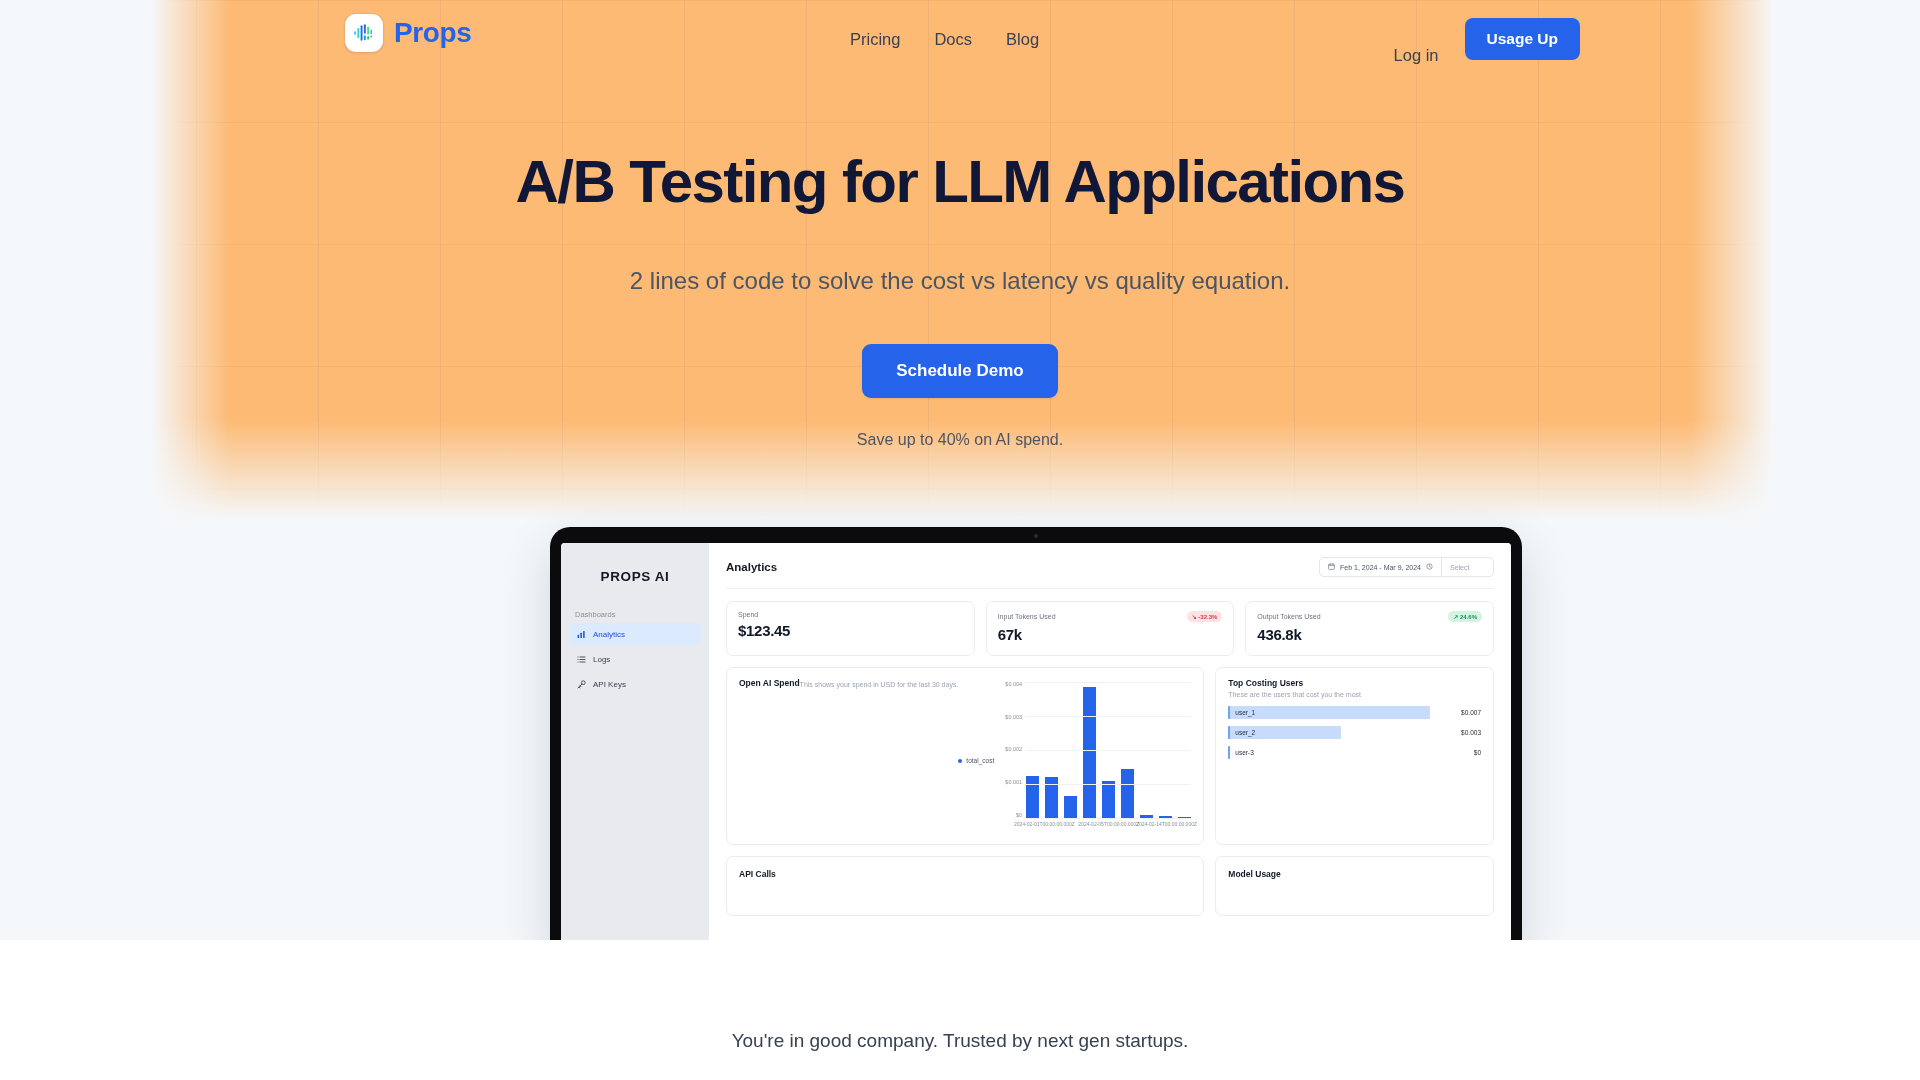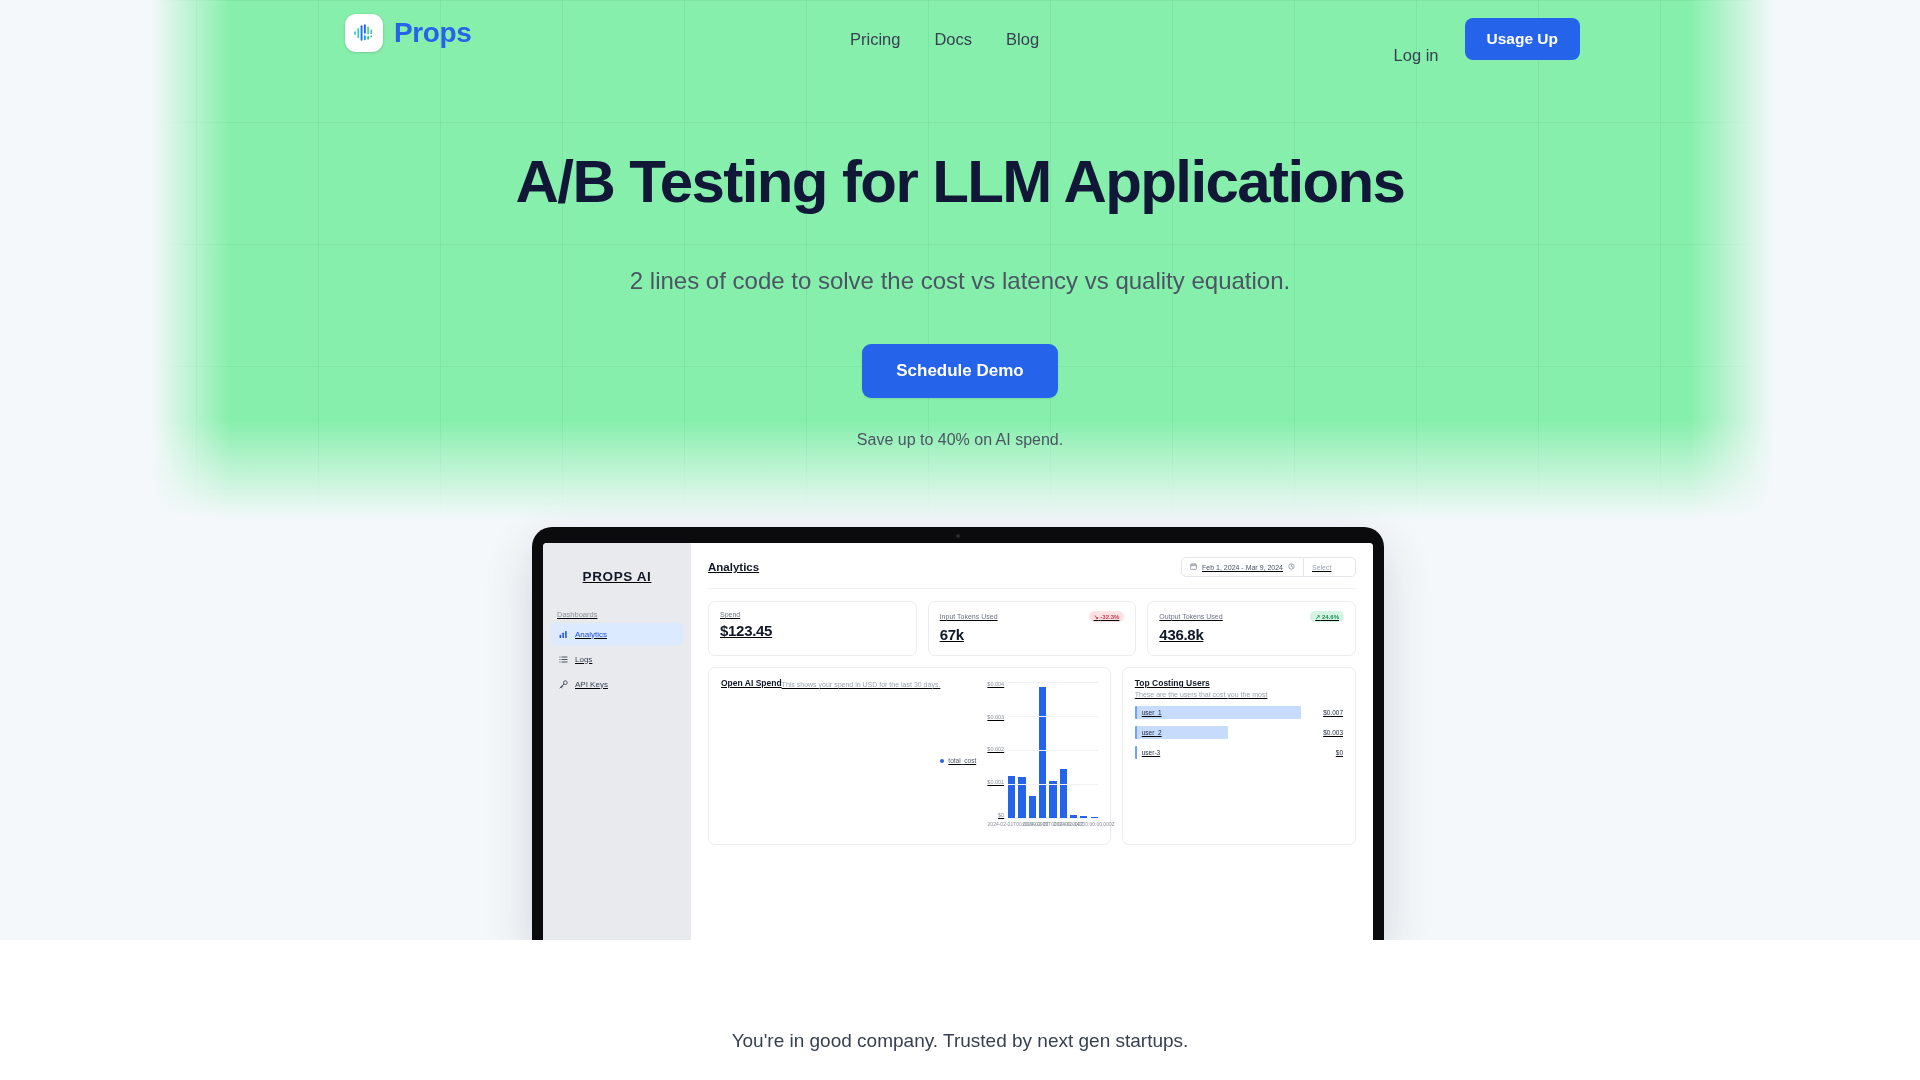--- a/index.html
+++ b/index.html
@@ -6,21 +6,21 @@
   * { box-sizing: border-box; margin: 0; padding: 0; }
   html, body {
     width: 1920px; height: 1080px;
     font-family: "Liberation Sans", sans-serif;
     background: #f4f7fb;
     overflow: hidden;
   }
   #page {
     position: relative;
     width: 1920px; height: 1080px;
-    background: #86efac;
+    background: #fdba74;
     overflow: hidden;
   }
 
   
   .grid-layer {
     position: absolute; inset: 0;
     background-image:
       linear-gradient(to right, rgba(17,24,39,0.055) 1px, transparent 1px),
       linear-gradient(to bottom, rgba(17,24,39,0.045) 1px, transparent 1px);
     background-size: 122px 122px;
@@ -97,28 +97,27 @@
     background: #2563eb; color: #fff; border: none;
     font-family: inherit;
     font-size: 17px; font-weight: 700;
     padding: 17px 34px; border-radius: 9px; cursor: pointer;
     box-shadow: 0 1px 2px rgba(16,24,40,.08);
   }
   .hero-note { margin-top: 33px; font-size: 16px; color: #4b5563; }
 
   
   .laptop {
-    position: absolute; left: 532px; top: 527px;
-    width: 852px; height: 420px;
+    position: absolute; left: 550px; top: 527px;
+    width: 972px; height: 420px;
     background: #0b0b0d;
     border-radius: 20px 20px 4px 4px;
     padding: 16px 11px 0 11px;
     z-index: 12;
     box-shadow: 0 18px 50px rgba(16,24,40,.16);
-    text-decoration: underline;
   }
   .laptop-cam {
     position: absolute; left: 50%; top: 7px; transform: translateX(-50%);
     width: 4px; height: 4px; border-radius: 50%;
     background: #2a2a30;
   }
   .laptop-screen {
     width: 100%; height: 100%;
     background: #ffffff;
     border-radius: 4px;
@@ -446,20 +445,28 @@
                   <div class="user-bar" style="width: 18%; background: transparent;">
                     <span class="user-name">user-3</span>
                   </div>
                   <span class="user-cost">$0</span>
                 </div>
               </div>
           </section>
 
         </div>
 
+        <div class="bottom-row">
+          <section class="panel panel-bottom panel-api">
+            <div class="panel-title">API Calls</div>
+          </section>
+          <section class="panel panel-bottom panel-model">
+            <div class="panel-title">Model Usage</div>
+          </section>
+        </div>
 
       </main>
     </div>
   </div>
 
   <div class="page-fade"></div>
 
   <p class="trust">You're in good company. Trusted by next gen startups.</p>
 
 </div>

